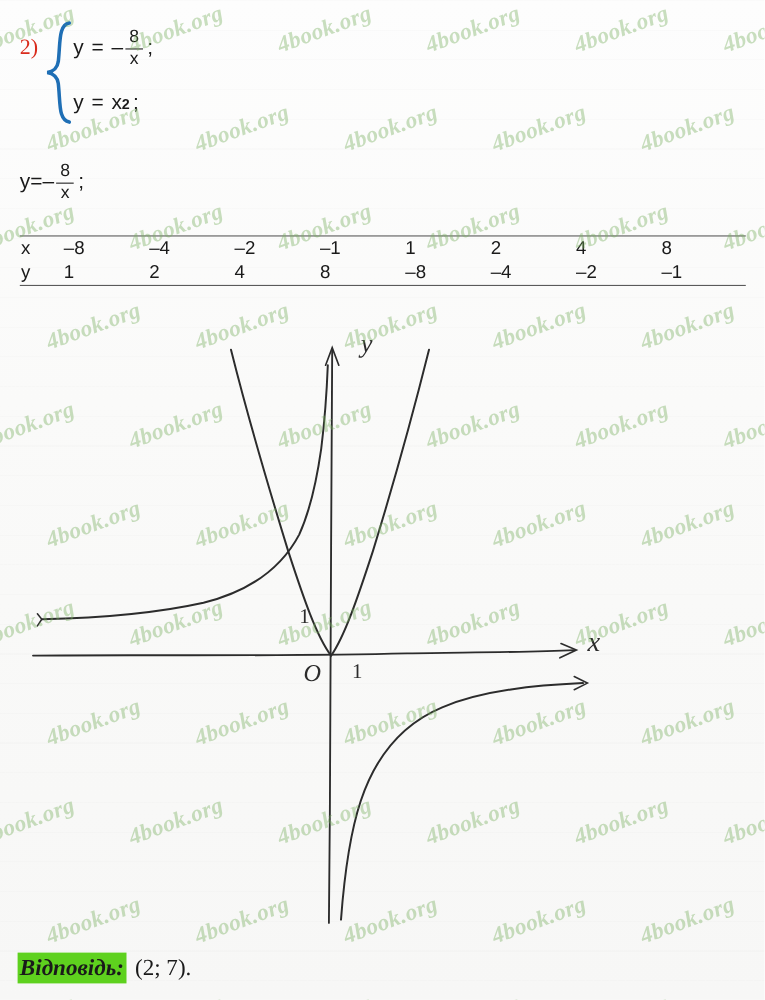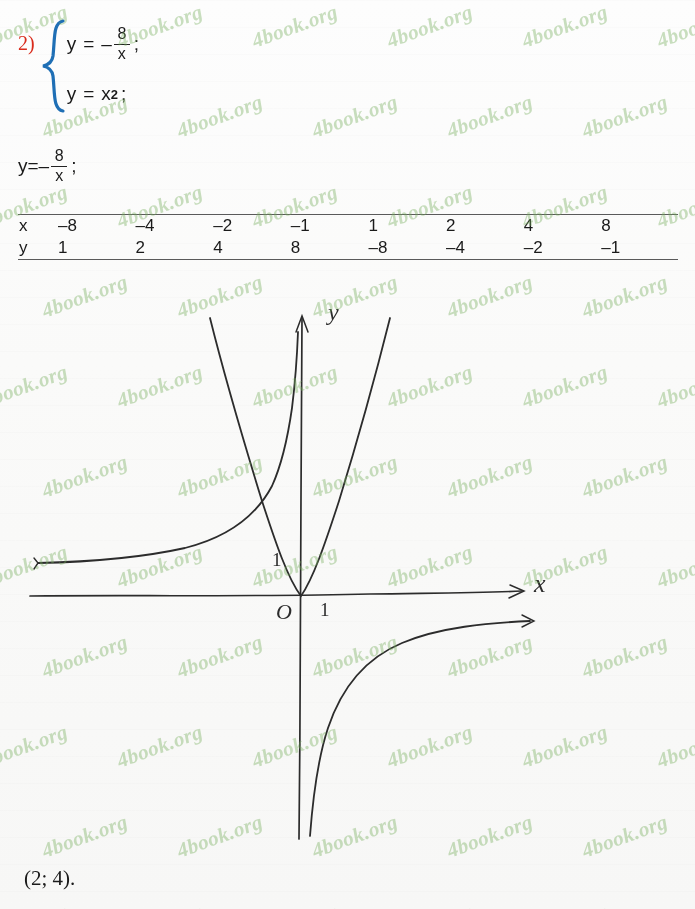--- a/index.html
+++ b/index.html
@@ -260,21 +260,22 @@
 
       <text x="318" y="24" font-family="Liberation Serif, serif" font-style="italic" font-size="24" fill="#2c2c2c">y</text>
       <text x="524" y="296" font-family="Liberation Serif, serif" font-style="italic" font-size="26" fill="#2c2c2c">x</text>
       <text x="262" y="270" font-family="Liberation Serif, serif" font-size="19" fill="#2c2c2c">1</text>
       <text x="310" y="320" font-family="Liberation Serif, serif" font-size="19" fill="#2c2c2c">1</text>
       <text x="266" y="323" font-family="Liberation Serif, serif" font-style="italic" font-size="22" fill="#2c2c2c">O</text>
     </svg>
   </div>
 
   <div class="answer">
-    <span class="val">(2; 4).</span>
+    <span class="label">Відповідь:</span>
+    <span class="val">(2; 7).</span>
   </div>
 
 </div>
 
 <div class="watermarks" id="watermarks">
     <span class="wm" style="left: -20px; top: 14px;">4book.org</span>
     <span class="wm" style="left: 115px; top: 14px;">4book.org</span>
     <span class="wm" style="left: 250px; top: 14px;">4book.org</span>
     <span class="wm" style="left: 385px; top: 14px;">4book.org</span>
     <span class="wm" style="left: 520px; top: 14px;">4book.org</span>

